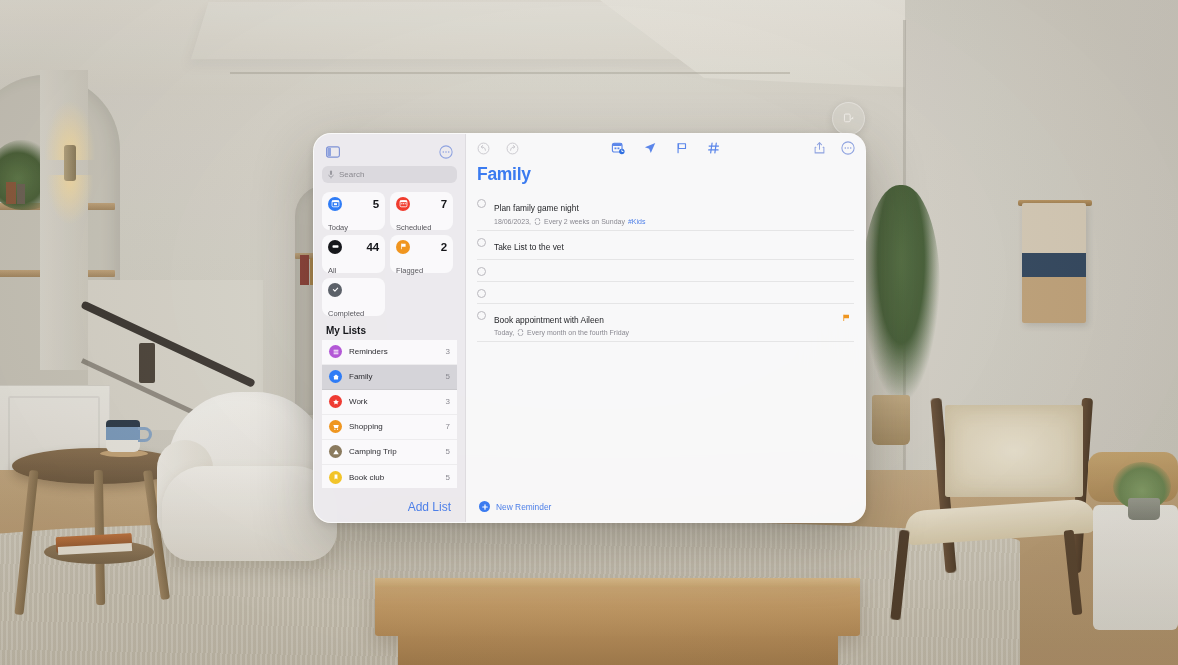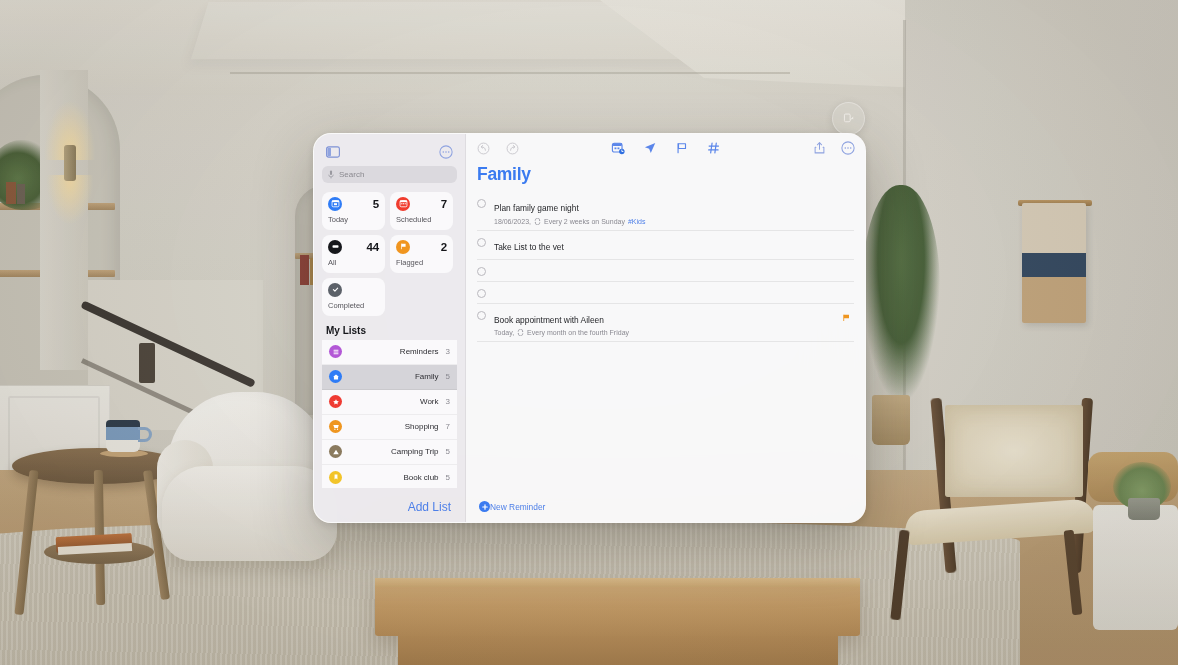--- a/index.html
+++ b/index.html
@@ -299,25 +299,25 @@
 
   .cards { display:flex; flex-wrap:wrap; gap:5px; }
   .card {
     width:63px; height:38px; border-radius:8px;
     background:rgba(252,252,253,.88);
     padding:5px 6px 0 6px; position:relative; cursor:pointer;
   }
   .card-row { display:flex; align-items:center; justify-content:space-between; }
   .card-ico { width:14px; height:14px; border-radius:50%; display:flex; align-items:center; justify-content:center; color:#fff; }
   .card-count { font-size:11.5px; font-weight:700; color:#15161a; letter-spacing:-.2px; }
-  .card-label { font-size:7.5px; color:#57565c; margin-top:4px; }
+  .card-label { font-size:7.5px; color:#57565c; margin-top:12px; }
 
   .mylists-h { font-size:10px; font-weight:700; color:#15161a; margin:9px 0 4px 4px; }
 
-  .lists { background:rgba(252,252,253,.88); border-radius:0; overflow:hidden;text-align:right; }
+  .lists { background:rgba(252,252,253,.88); border-radius:0; overflow:hidden; }
   .list-row {
     display:flex; align-items:center; gap:7px;
     height:25px; padding:0 7px; cursor:pointer;
     border-bottom:.5px solid rgba(0,0,0,.05);
   }
   .list-row:last-child { border-bottom:none; }
   .list-row.selected { background:rgba(163,161,170,.42); }
   .list-ico { width:13px; height:13px; border-radius:50%; flex:0 0 13px; display:flex; align-items:center; justify-content:center; }
   .list-name { font-size:8px; color:#2e2e33; flex:1; }
   .list-count { font-size:8px; color:#8a8991; }
@@ -347,21 +347,21 @@
   .rem-radio {
     width:9px; height:9px; border-radius:50%;
     border:1.1px solid #b9b8be; flex:0 0 9px; margin-top:2px;
   }
   .rem-body { flex:1; min-width:0; }
   .rem-title { font-size:8.4px; color:#1f2024; line-height:1.25; }
   .rem-sub { font-size:7px; color:#8a8991; margin-top:2.5px; display:flex; align-items:center; gap:3px; flex-wrap:wrap; }
   .rem-tag { color:#4d7fe8; }
   .rem-flag { position:absolute; right:3px; top:5px; }
 
-  .ct-bottom { padding:8px 0 10px 13px; display:flex; align-items:center; gap:0; cursor:pointer;text-align:right; }
+  .ct-bottom { padding:8px 0 10px 13px; display:flex; align-items:center; gap:6px; cursor:pointer;text-align:right; }
   .newrem-label { font-size:8.4px; color:#4d7fe8; }
 
   .plus-circ { width:11px; height:11px; border-radius:50%; background:#3b7bf0; display:flex; align-items:center; justify-content:center; }
 </style>
 </head>
 <body>
 
 <div id="room">
   <div class="wall-back"></div>
   <div class="ceiling"></div>

